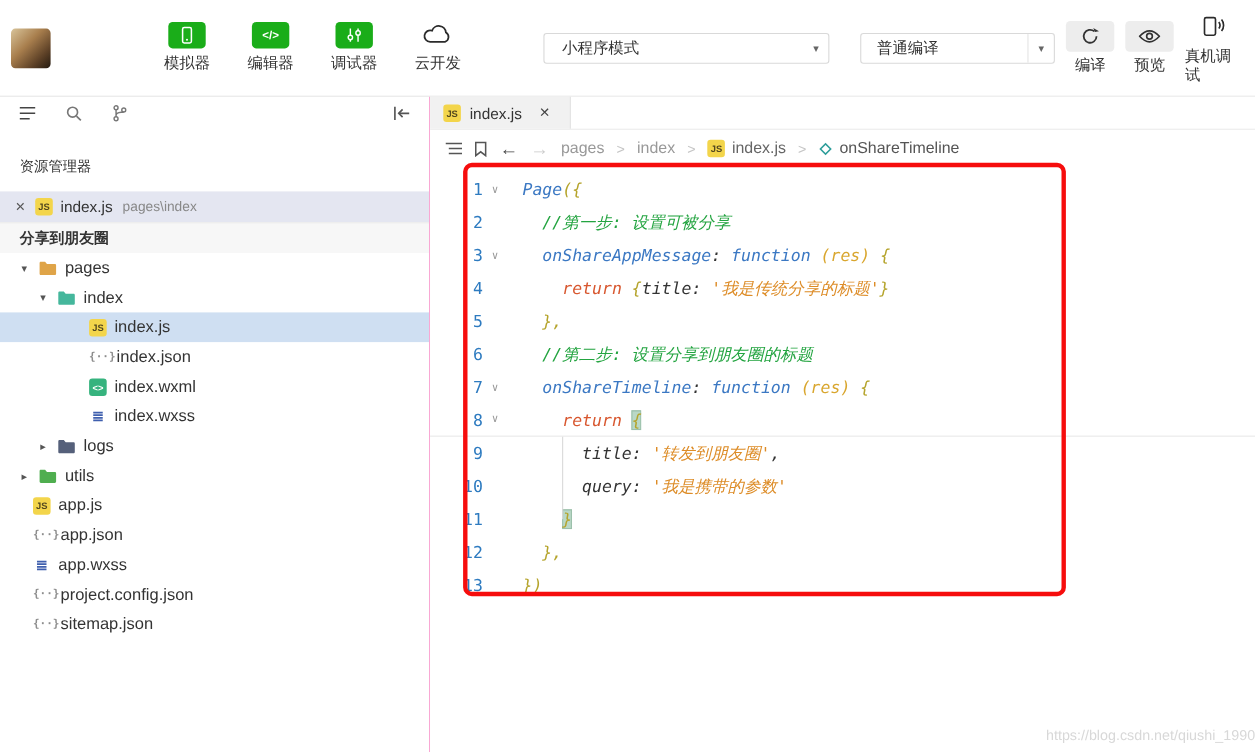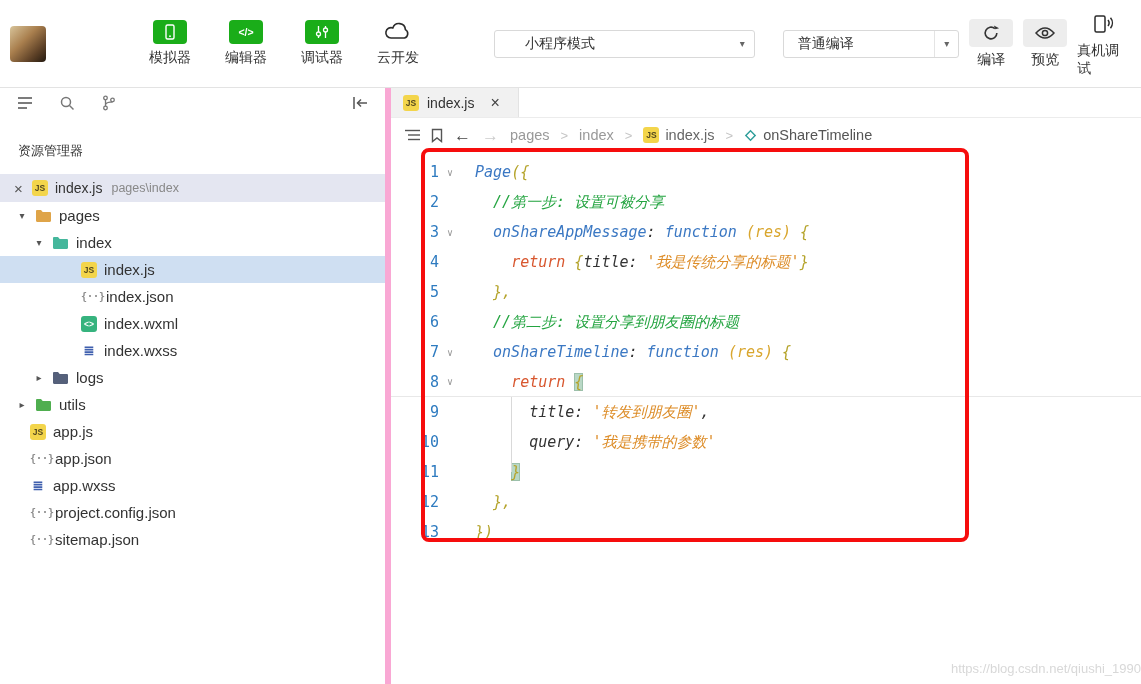--- a/index.html
+++ b/index.html
@@ -9,36 +9,36 @@
   
   .toolbar{height:88px;display:flex;align-items:center;border-bottom:1px solid #e3e3e3;background:#fff;}
   .avatar{width:36px;height:36px;border-radius:4px;margin-left:10px;flex:none;cursor:pointer;
           background:linear-gradient(135deg,#d8c49a 0%,#a97f4e 40%,#5c4026 75%,#241a10 100%);}
   .nav-group{display:flex;margin-left:86px;}
   .nav-btn{width:76px;display:flex;flex-direction:column;align-items:center;cursor:pointer;}
   .gicon{width:34px;height:24px;background:#1aad19;border-radius:4px;display:flex;align-items:center;justify-content:center;color:#fff;font-size:10.5px;font-weight:bold;}
   .oicon{width:34px;height:24px;display:flex;align-items:center;justify-content:center;}
   .nav-label{font-size:14px;margin-top:5px;color:#333;}
   .dropdown{height:28px;border:1px solid #d9d9d9;border-radius:3px;display:flex;align-items:center;font-size:14px;color:#333;background:#fff;cursor:pointer;}
-  .dropdown.mode{width:280px;margin-left:58px;padding-left:30px;}
+  .dropdown.mode{width:280px;margin-left:58px;padding-left:16px;}
   .dropdown.compile{width:190px;margin-left:28px;padding-left:14px;}
   .dd-caret{margin-left:auto;color:#666;font-size:10px;padding:0 9px;display:flex;align-items:center;height:100%;}
   .compile .dd-caret{border-left:1px solid #e4e4e4;}
   .action{display:flex;flex-direction:column;align-items:center;margin-left:10px;cursor:pointer;}
   .action:first-of-type{margin-left:12px;}
   .abox{width:44px;height:28px;background:#ededed;border-radius:4px;display:flex;align-items:center;justify-content:center;}
   .nobox{width:50px;height:28px;display:flex;align-items:center;justify-content:center;}
   .alabel{font-size:14px;margin-top:4px;color:#333;}
   .action.remote{margin-right:12px;}
 
   
   .main{display:flex;height:596px;}
 
   
-  .sidebar{width:391px;border-right:6px solid #f9a8d4;display:flex;flex-direction:column;background:#fff;flex:none;}
+  .sidebar{width:391px;border-right:1px solid #f9a8d4;display:flex;flex-direction:column;background:#fff;flex:none;}
   .side-icons{height:30px;display:flex;align-items:center;gap:24px;padding-left:16px;}
   .sicon{width:18px;height:18px;display:flex;align-items:center;justify-content:center;cursor:pointer;}
   .collapse-icon{margin-left:auto;margin-right:16px;}
   .explorer-title{padding:24px 0 14px 18px;font-size:13px;color:#333;}
   .section-header{height:28px;display:flex;align-items:center;padding-left:18px;font-size:13.5px;font-weight:bold;color:#333;background:#f7f7f7;border-top:1px solid #ececec;cursor:pointer;}
   .oe-item{height:28px;display:flex;align-items:center;background:#e4e6f1;padding-left:12px;gap:7px;cursor:pointer;}
   .oe-close{color:#555;font-size:15px;width:13px;text-align:center;cursor:pointer;line-height:1;}
   .oe-name{font-size:14px;color:#333;}
   .oe-path{font-size:12.5px;color:#888;margin-left:2px;}
   #tree{flex:1;overflow:hidden;}
@@ -214,20 +214,21 @@
       <div class="explorer-title">资源管理器</div>
 
 
       <div class="oe-item">
         <span class="oe-close">×</span>
         <span class="js-badge">JS</span>
         <span class="oe-name">index.js</span>
         <span class="oe-path">pages\index</span>
       </div>
 
+      <div class="section-header">分享到朋友圈</div>
 
       <div id="tree">
           <div class="tree-row" style="padding-left: 16px;">
             <span class="arr">▾</span>
             <span class="ficon-wrap">
               <svg width="17" height="14" viewBox="0 0 17 14">
                 <path d="M1 2.2C1 1.5 1.5 1 2.2 1H6l1.7 2.1h7.1c.7 0 1.2.5 1.2 1.2v7.5c0 .7-.5 1.2-1.2 1.2H2.2C1.5 13 1 12.5 1 11.8Z" fill="#dfa448"></path>
               </svg>
             </span>
             <span class="tlabel">pages</span>

